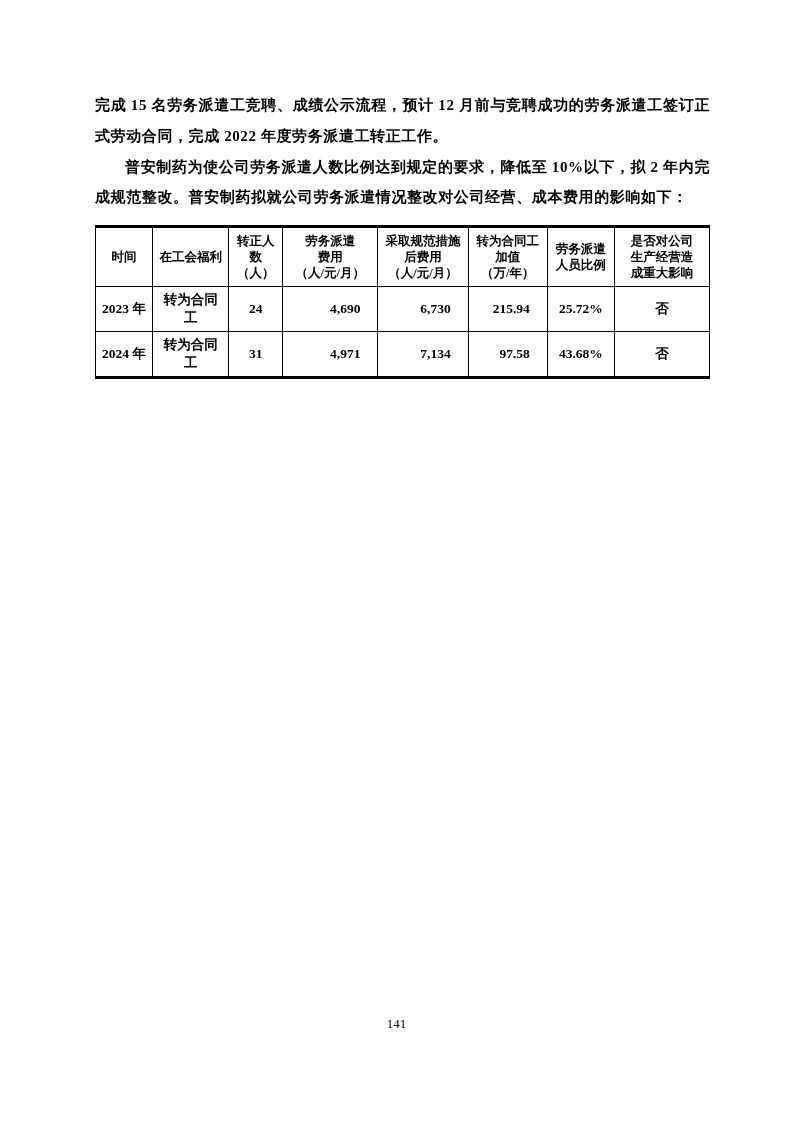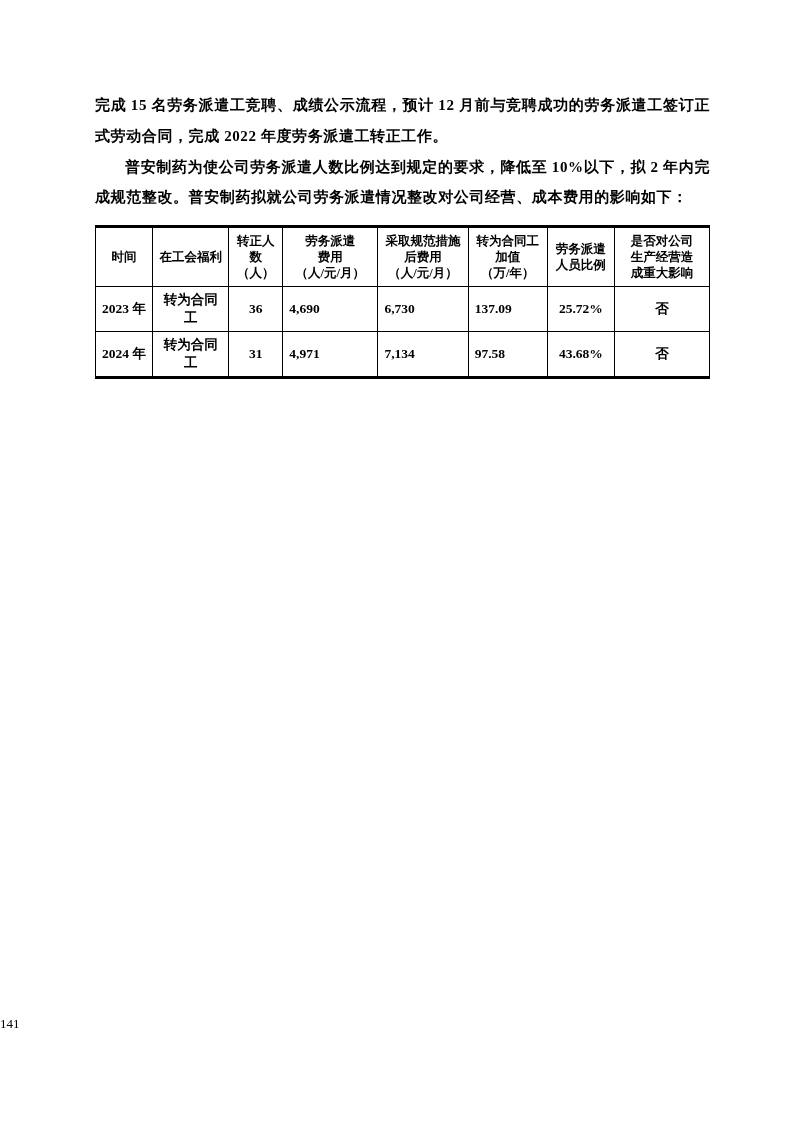--- a/index.html
+++ b/index.html
@@ -48,28 +48,28 @@
     padding: 5px 2px;
     text-align: center;
     white-space: pre-line;
   }
   .labor-table td {
     font-size: 13.5px;
     padding: 4px 6px;
     height: 20px;
   }
   .labor-table td.c { text-align: center; }
-  .labor-table td.r { text-align: left; padding-right: 17px; }
+  .labor-table td.r { text-align: right; padding-right: 17px; }
 
   .page-number {
     position: absolute;
     top: 1016px;
     left: 0;
     width: 100%;
-    text-align: left;
+    text-align: center;
     font-size: 13px;
     font-weight: 400;
   }
 </style>
 </head>
 <body>
 
 <div class="page">
 
   <p class="para kai no-indent">完成 15 名劳务派遣工竞聘、成绩公示流程，预计 12 月前与竞聘成功的劳务派遣工签订正式劳动合同，完成 2022 年度劳务派遣工转正工作。</p>
@@ -105,24 +105,24 @@
 人员比例</th>
         <th>是否对公司
 生产经营造
 成重大影响</th>
       </tr>
     </thead>
     <tbody>
       <tr>
         <td class="c">2023 年</td>
         <td class="c">转为合同工</td>
-        <td class="c">36</td>
+        <td class="c">24</td>
         <td class="r">4,690</td>
         <td class="r">6,730</td>
-        <td class="r">137.09</td>
+        <td class="r">215.94</td>
         <td class="c">25.72%</td>
         <td class="c">否</td>
       </tr>
       <tr>
         <td class="c">2024 年</td>
         <td class="c">转为合同工</td>
         <td class="c">31</td>
         <td class="r">4,971</td>
         <td class="r">7,134</td>
         <td class="r">97.58</td>

